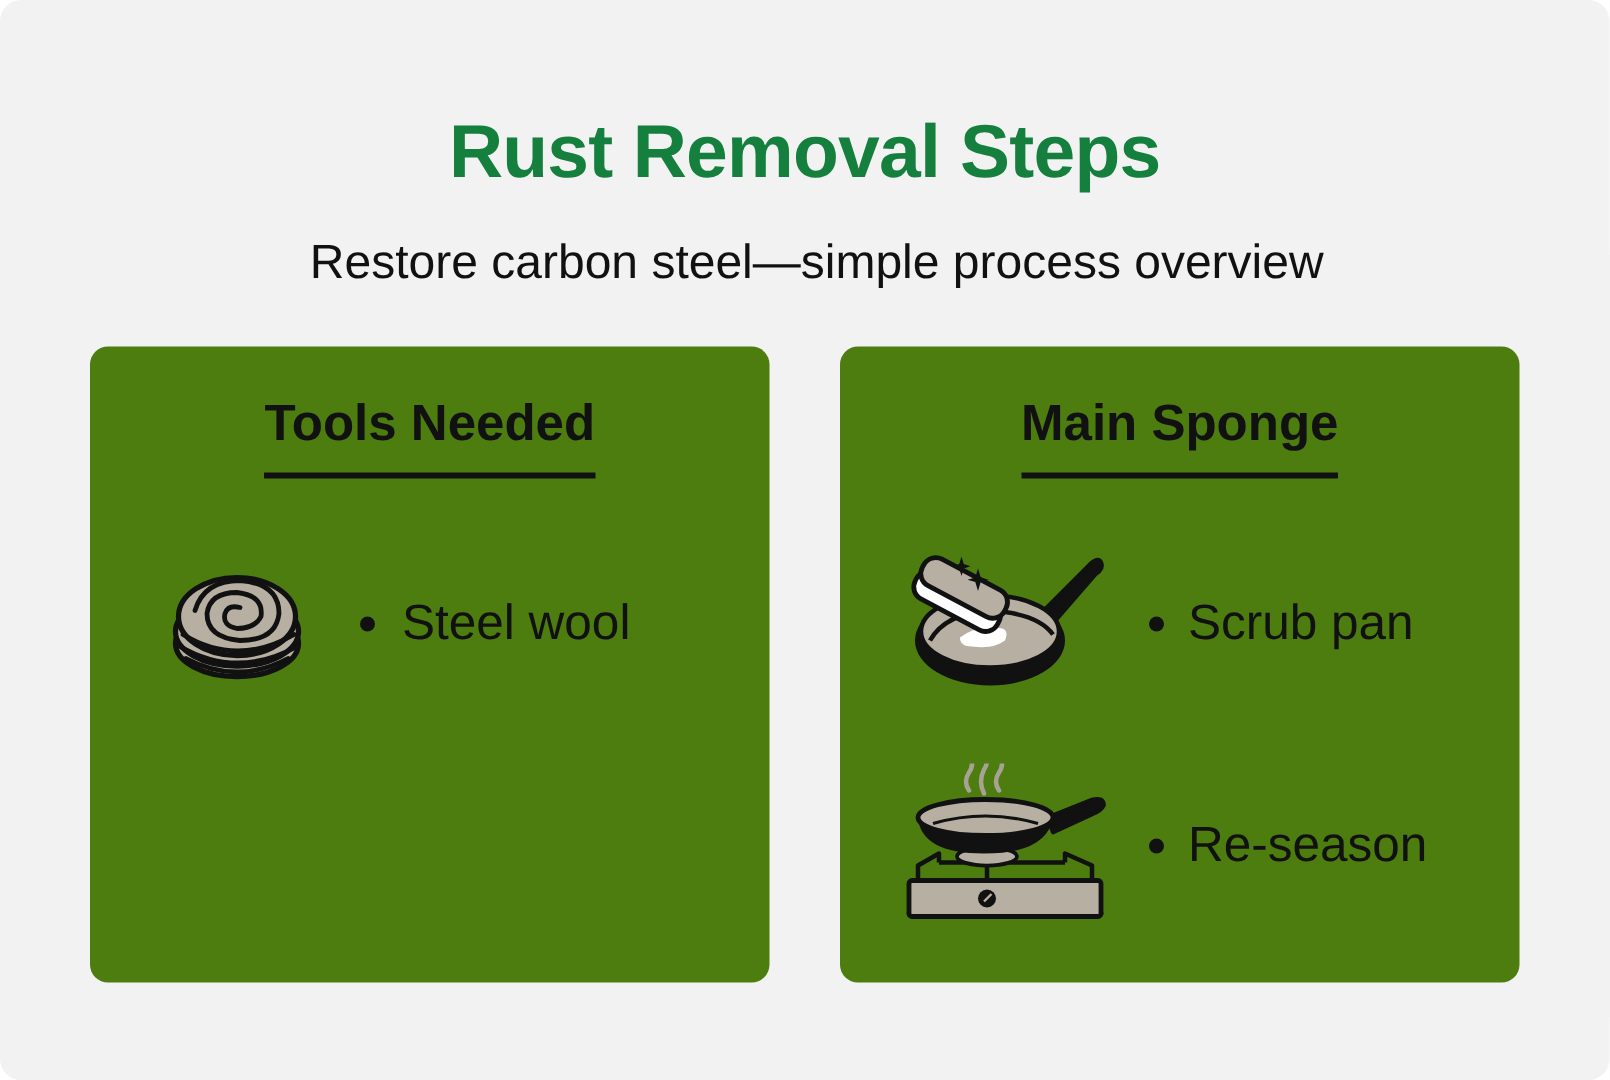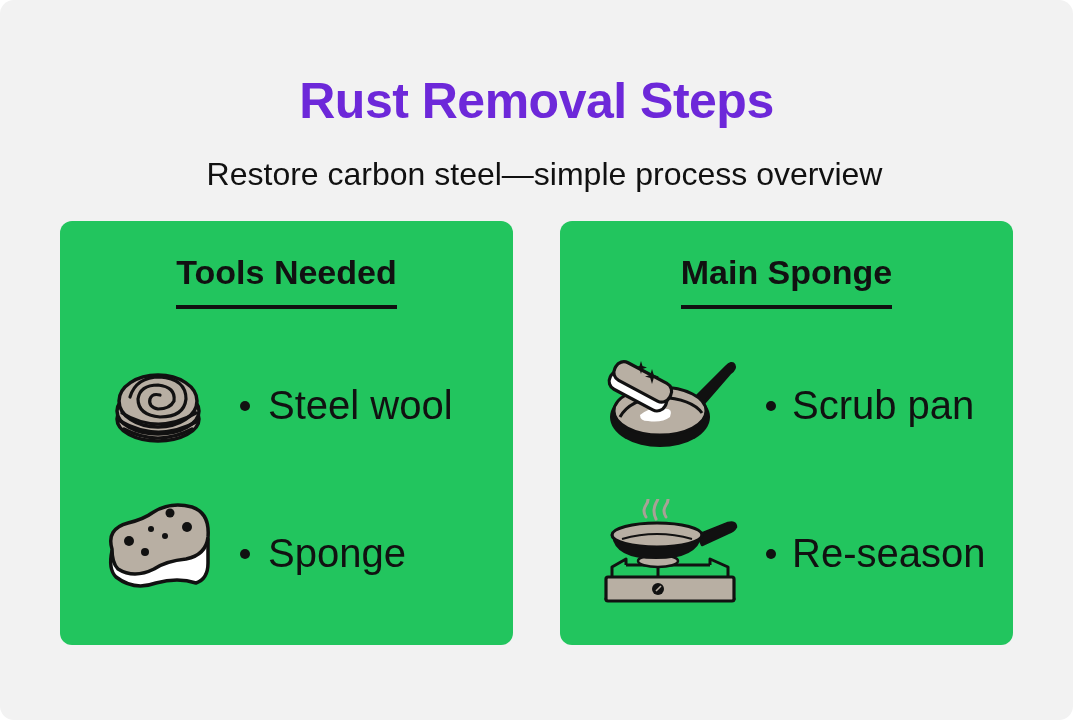--- a/index.html
+++ b/index.html
@@ -23,39 +23,39 @@
       border-radius: 14px;
     }
     .title {
       position: absolute;
       left: 0; right: 0;
       top: 70px;
       text-align: center;
       font-size: 50px;
       font-weight: bold;
       letter-spacing: -0.5px;
-      color: #6d28d9;
+      color: #15803d;
       line-height: 62px;
     }
     .subtitle {
       position: absolute;
       left: 16px; right: 0;
       top: 154px;
       text-align: center;
       font-size: 32px;
       font-weight: normal;
       color: #111111;
       line-height: 40px;
     }
     .card {
       position: absolute;
-      top: 221px;
+      top: 231px;
       width: 453px;
       height: 424px;
-      background: #22c55e;
+      background: #4d7c0f;
       border-radius: 12px;
     }
     .card.left { left: 60px; }
     .card.right { left: 560px; }
 
     .card-heading {
       position: absolute;
       left: 0; right: 0;
       top: 30px;
       text-align: center;
@@ -85,21 +85,21 @@
       position: absolute;
       width: 10px;
       height: 10px;
       border-radius: 50%;
       background: #111111;
       top: 50px;
     }
     .item .label {
       position: absolute;
       top: 34px;
-      font-size: 40px;
+      font-size: 33px;
       line-height: 40px;
       color: #111111;
       white-space: nowrap;
     }
   </style>
 </head>
 <body>
 
 <div class="panel">
 
@@ -124,40 +124,20 @@
             <path d="M20 70 Q58 92 98 70"></path>
             <path d="M24 78 Q58 96 92 78"></path>
             <path d="M30 46 Q36 26 60 26 Q86 28 86 48 Q84 66 60 66 Q38 64 38 48 Q40 34 58 34 Q76 36 74 50 Q70 58 58 58 Q48 56 50 48 Q52 42 60 44"></path>
           </g>
         </svg>
       </div>
       <div class="bullet" style="left:180px;"></div>
       <div class="label" style="left:208px;">Steel wool</div>
     </div>
 
-    <div class="item" style="top:278px;">
-      <div class="icon" style="left:40px;">
-        <svg width="120" height="110" viewBox="0 0 120 110">
-          <g stroke="#111" stroke-width="3.5" stroke-linejoin="round">
-            <path d="M12 52 Q8 70 16 78 Q34 92 56 84 Q78 78 96 84 Q108 80 108 64 L108 40 Q80 52 56 48 L12 52 Z" fill="#ffffff"></path>
-            <path d="M12 50 Q6 30 28 24 Q44 20 52 14 Q70 2 92 8 Q110 14 108 38 Q106 56 86 60 Q66 62 54 70 Q34 80 18 70 Q12 64 12 50 Z" fill="#b8afa3"></path>
-          </g>
-          <g fill="#111">
-            <circle cx="70" cy="14" r="4.5"></circle>
-            <circle cx="87" cy="28" r="5"></circle>
-            <circle cx="51" cy="30" r="3"></circle>
-            <circle cx="65" cy="37" r="3"></circle>
-            <circle cx="29" cy="42" r="5"></circle>
-            <circle cx="45" cy="53" r="4"></circle>
-          </g>
-        </svg>
-      </div>
-      <div class="bullet" style="left:180px;"></div>
-      <div class="label" style="left:208px;">Sponge</div>
-    </div>
   </div>
 
   <div class="card right">
     <div class="card-heading">
       <span>Main Sponge</span>
     </div>
 
     <div class="item" style="top:278px;">
       <div class="icon" style="left:40px;">
         <svg width="150" height="110" viewBox="0 0 150 110">

